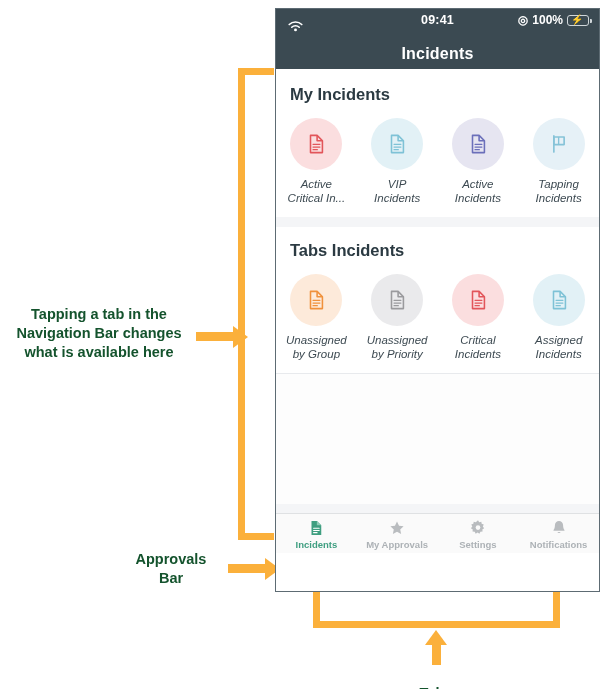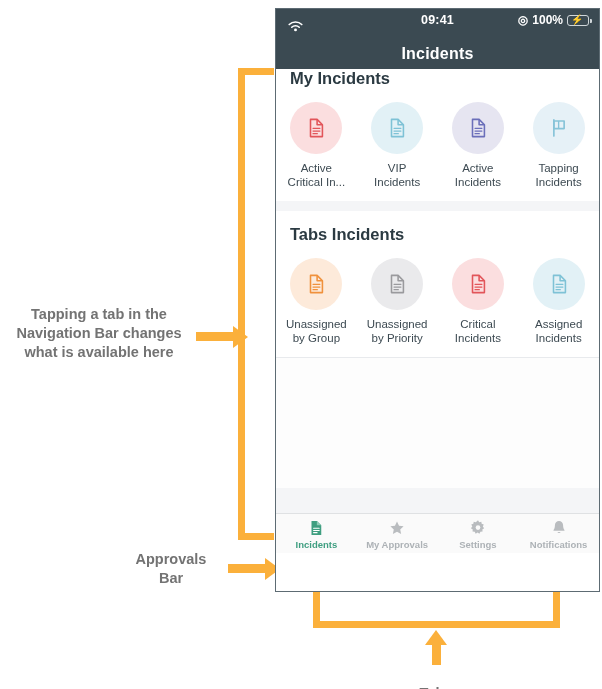--- a/index.html
+++ b/index.html
@@ -21,21 +21,21 @@
   }
   .yarrow-head-up {
     position: absolute; width: 0; height: 0;
     border-left: 11px solid transparent;
     border-right: 11px solid transparent;
     border-bottom: 15px solid #fbb03b;
   }
 
   .anno-text {
     position: absolute;
-    color: #737373;
+    color: #14532d;
     font-weight: bold;
     font-size: 14.5px;
     line-height: 19px;
     text-align: center;
   }
 
   
   #phone {
     position: absolute;
     left: 275px; top: 8px;
@@ -87,38 +87,38 @@
   .nav-title {
     text-align: center;
     font-size: 16px; font-weight: bold;
     padding-top: 4px;
     letter-spacing: .2px;
   }
 
   
   .content { background: #f4f5f7; height: 484px; position: relative; }
   .card { background: #ffffff; padding: 14px 0 12px 0; }
-  .card.first { padding-top: 0; }
+  .card.first { padding-top: 16px; }
   .gap { height: 10px; background: #f4f5f7; }
   .section-title {
     font-size: 16.5px; font-weight: bold; color: #2b3a42;
     padding: 0 14px 0 14px; margin-bottom: 14px;
   }
   .tiles { display: flex; }
   .tile {
     flex: 1; display: flex; flex-direction: column; align-items: center;
     gap: 7px;
   }
   .tile-circle {
     width: 52px; height: 52px; border-radius: 50%;
     display: flex; align-items: center; justify-content: center;
   }
   .tile-label {
     font-size: 11.5px; line-height: 14px; color: #3d4a52;
-    text-align: center; width: 74px;
+    text-align: center; width: 74px; font-style: italic;
   }
   .card-divider { height: 1px; background: #e8eaed; }
 
   
   .tabbar {
     position: absolute; left: 0; bottom: 0; width: 100%;
     height: 40px; background: #fafafa;
     border-top: 1px solid #dfe1e3;
     display: flex; align-items: center;
   }

